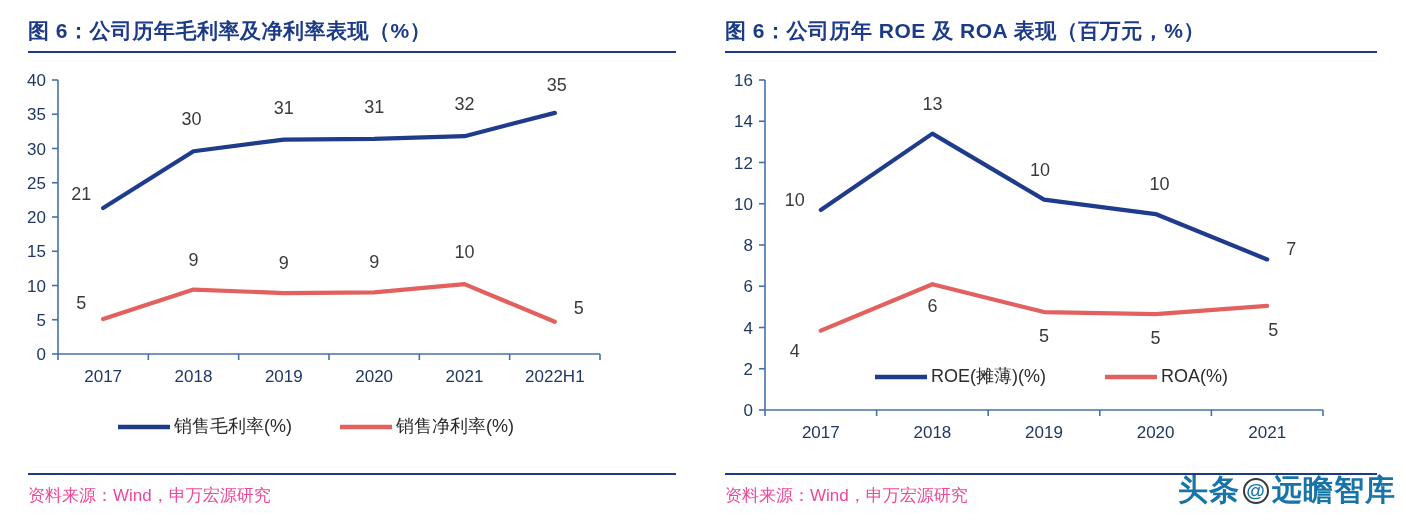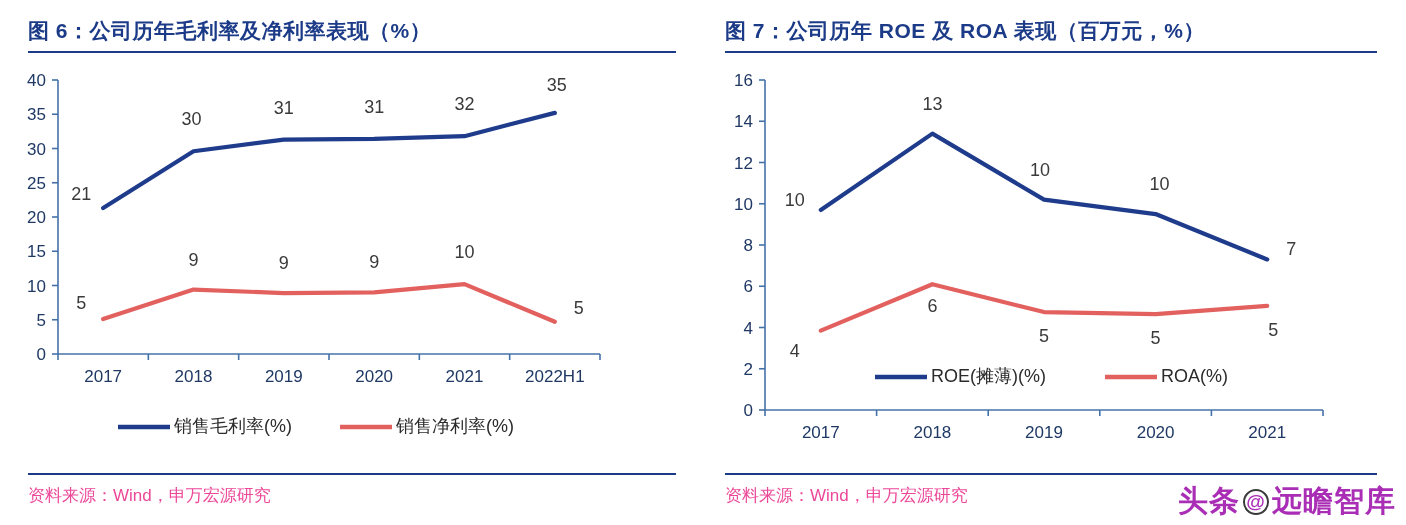--- a/index.html
+++ b/index.html
@@ -98,24 +98,24 @@
     font-size: 18px;
     fill: #2b2b2b;
     dominant-baseline: middle;
   }
   .legend-swatch { stroke-width: 4.5; stroke-linecap: butt; }
 
   
   .watermark {
     position: absolute;
     right: 10px;
-    bottom: 3px;
+    bottom: 14px;
     font-size: 30px;
     font-weight: bold;
-    color: #a21caf;
+    color: #0369a1;
     letter-spacing: 1px;
     white-space: nowrap;
     opacity: 0.92;
   }
   .wm-at {
     display: inline-block;
     border: 2px solid #2a2a2a;
     border-radius: 50%;
     width: 26px; height: 26px;
     line-height: 22px;
@@ -195,21 +195,21 @@
 
     <div class="footer">
       <div class="footer-rule"></div>
       <div class="footer-text">资料来源：Wind，申万宏源研究</div>
     </div>
   </div>
 
   <div class="panel panel-right">
 
     <div class="fig-header">
-      <div class="fig-title">图 7：公司历年 ROE 及 ROA 表现（百万元，%）</div>
+      <div class="fig-title">图 6：公司历年 ROE 及 ROA 表现（百万元，%）</div>
       <div class="header-rule"></div>
     </div>
 
     <div class="chart-wrap">
       <svg class="chart" id="svg-right" width="703" height="400">
           <line x1="62" y1="18" x2="62" y2="348" class="axis-line"></line>
           <line x1="62" y1="348" x2="620" y2="348" class="axis-line"></line>
           <line x1="56" y1="348" x2="62" y2="348" class="tick-line"></line>
           <text x="50" y="354" class="tick-label tick-label-y">0</text>
           <line x1="56" y1="306.75" x2="62" y2="306.75" class="tick-line"></line>

